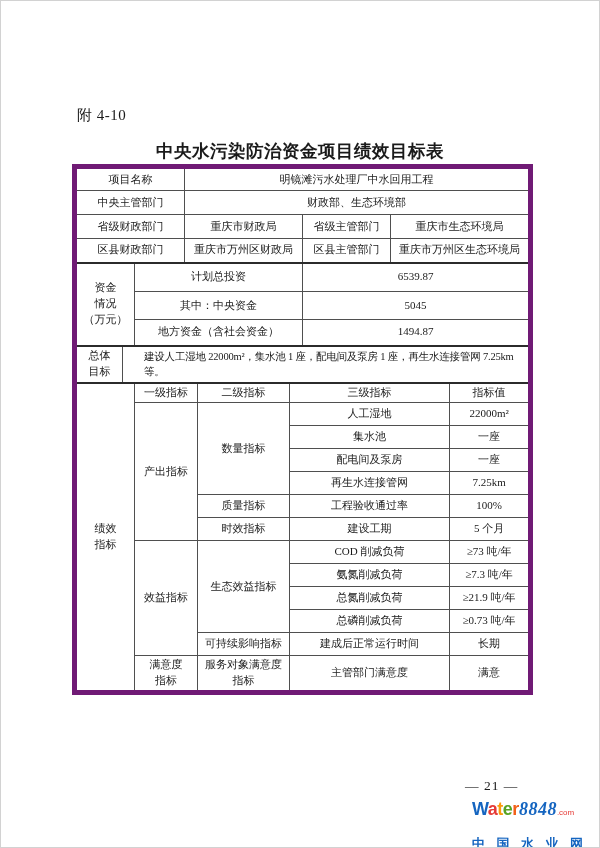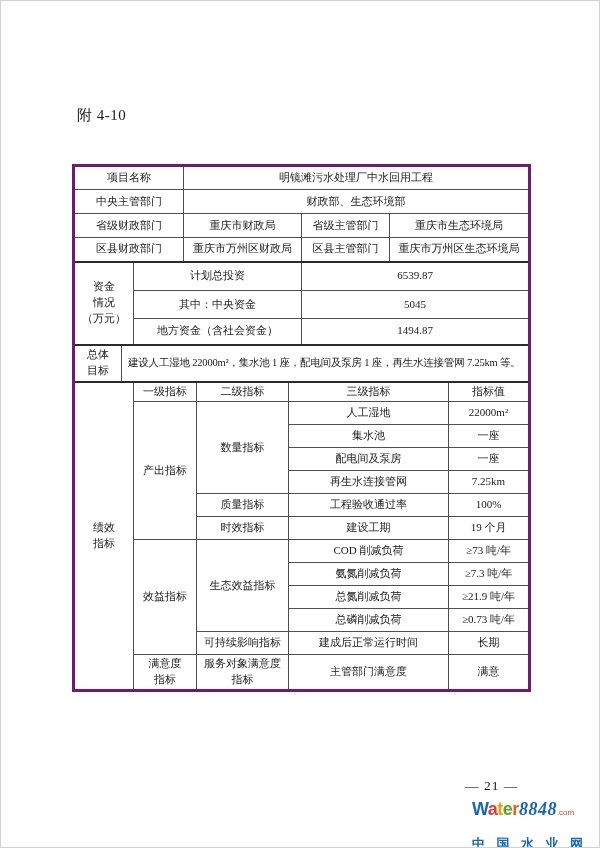--- a/index.html
+++ b/index.html
@@ -32,37 +32,37 @@
   }
   .tablewrap {
     position: absolute;
     left: 71px; top: 163px;
     width: 458px;
   }
   table.perf {
     width: 456px;
     table-layout: fixed;
     border-collapse: collapse;
-    border: 3px solid #701a75;
+    border: 5px solid #701a75;
   }
   table.perf td {
     border: 1px solid #4f4f4f;
     text-align: center;
     vertical-align: middle;
     font-size: 11px;
     line-height: 1.45;
     padding: 1px 3px;
     overflow: hidden;
   }
   table.perf td.sep { border-top: 2px solid #2b2b2b; }
   table.perf td.pre { white-space: pre-line; }
   table.perf td.goaltext {
     text-align: left;
     font-size: 10.5px;
-    padding-left: 6px;
+    padding-left: 21px;
     letter-spacing: -0.2px;
   }
   .pageno {
     position: absolute;
     left: 464px; top: 753px;
     font-size: 13.5px;
     letter-spacing: 1px;
     margin-top: 24px;
   }
   .logo {
@@ -88,20 +88,21 @@
     letter-spacing: 11.5px;
     white-space: nowrap;
   }
 </style>
 </head>
 <body>
 
 <div class="page">
 
   <div class="attachment">附 4-10</div>
+  <div class="doc-title">中央水污染防治资金项目绩效目标表</div>
 
   <div class="tablewrap">
     <table class="perf">
       <colgroup>
         <col style="width:48px">
           <col style="width:12px">
           <col style="width:50px">
         <col style="width:13px">
           <col style="width:92px">
           <col style="width:13px">
@@ -182,21 +183,21 @@
         <td>7.25km</td>
       </tr>
       <tr style="height:23px">
         <td>质量指标</td>
         <td colspan="3">工程验收通过率</td>
         <td>100%</td>
       </tr>
       <tr style="height:23px">
         <td>时效指标</td>
         <td colspan="3">建设工期</td>
-        <td>19 个月</td>
+        <td>5 个月</td>
       </tr>
 
       <tr style="height:23px">
         <td rowspan="5" colspan="2">效益指标</td>
         <td rowspan="4">生态效益指标</td>
         <td colspan="3">COD 削减负荷</td>
         <td>≥73 吨/年</td>
       </tr>
       <tr style="height:23px">
         <td colspan="3">氨氮削减负荷</td>

